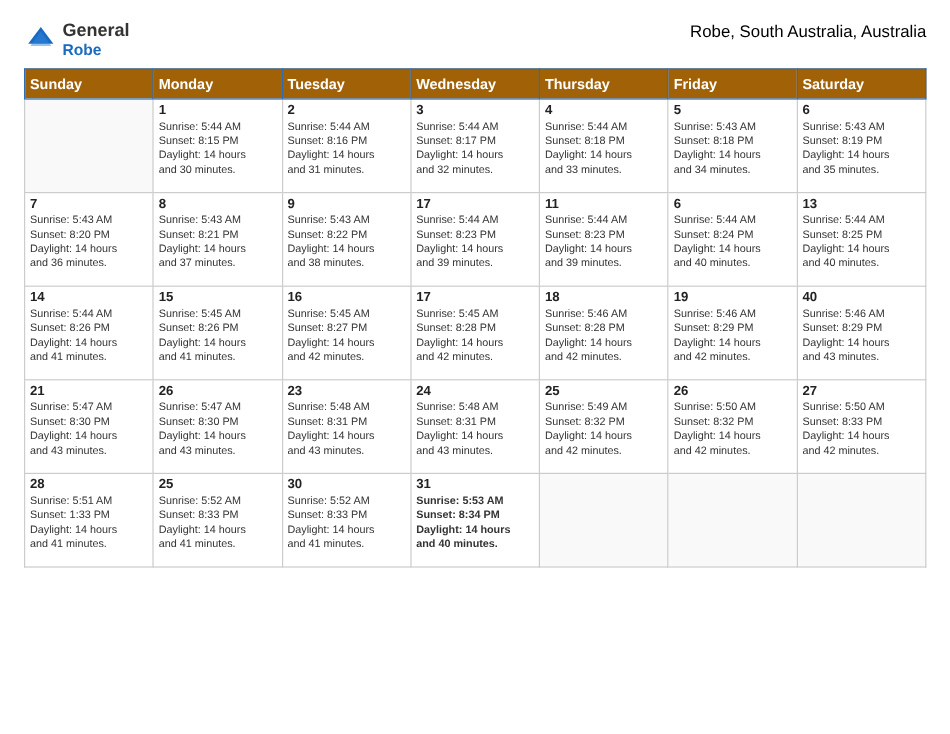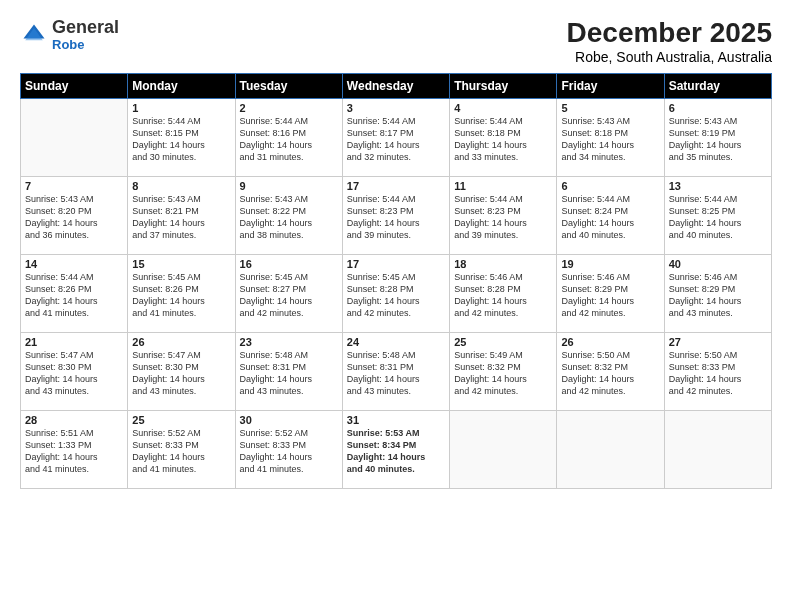--- a/index.html
+++ b/index.html
@@ -26,21 +26,21 @@
       display: flex;
       align-items: center;
       font-size: 14px;
       font-weight: bold;
     }
     .logo-text {
       display: flex;
       flex-direction: column;
       line-height: 1.1;
     }
-    .logo-general { color: #333; font-size: 18px; font-weight: bold; }
+    .logo-general { color: #333; font-size: 15px; font-weight: bold; }
     .logo-blue { color: #1a6abf; font-size: 13px; font-weight: bold; }
     .logo-icon {
       width: 28px;
       height: 28px;
       margin-right: 4px;
     }
     .title-block {
       text-align: right;
     }
     .main-title {
@@ -52,21 +52,21 @@
     .subtitle {
       font-size: 14px;
       color: #000000;
     }
     .calendar {
       width: 100%;
       border-collapse: collapse;
       table-layout: fixed;
     }
     .calendar thead tr th {
-      background: #000000;
+      background: #a16207;
       color: #fff;
       font-size: 12px;
       font-weight: bold;
       padding: 5px 4px;
       text-align: left;
       border: 1px solid #2e6db4;
     }
     .calendar tbody tr td {
       border: 1px solid #ccc;
       vertical-align: top;
@@ -99,21 +99,20 @@
       <svg class="logo-icon" viewBox="0 0 32 32">
         <polygon points="16,4 28,20 4,20" fill="#1a6abf"></polygon>
         <polygon points="16,8 26,22 6,22" fill="#2e88e0" opacity="0.5"></polygon>
       </svg>
       <div class="logo-text">
         <span class="logo-general">General</span>
         <span class="logo-blue">Robe</span>
       </div>
     </div>
     <div class="title-block">
-      <div class="main-title">December 2025</div>
       <div class="subtitle">Robe, South Australia, Australia</div>
     </div>
   </div>
 
   <table class="calendar">
     <thead>
       <tr>
       <th>Sunday</th>
           <th>Monday</th>
           <th>Tuesday</th>

